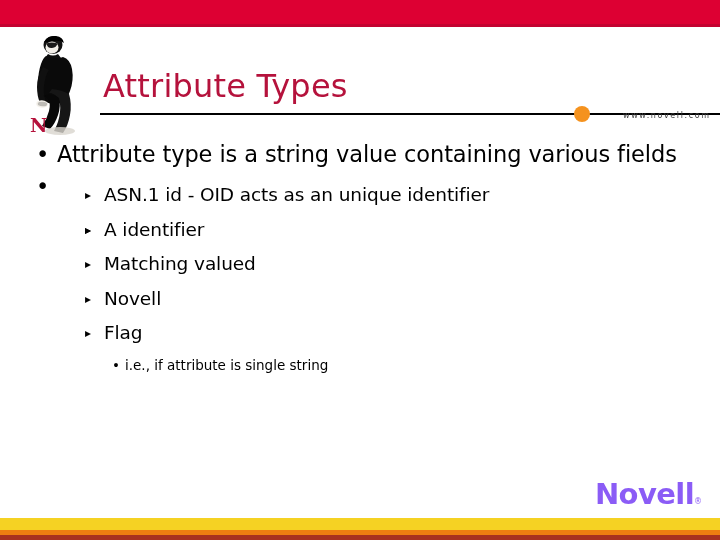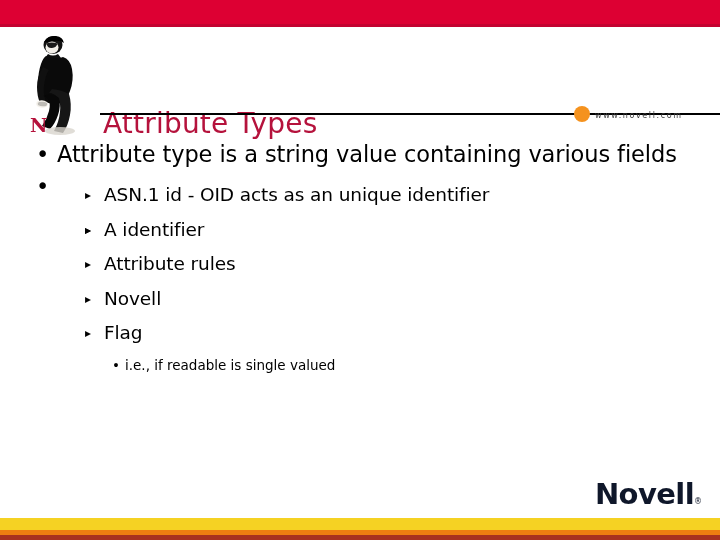--- a/index.html
+++ b/index.html
@@ -70,26 +70,25 @@
     font-weight: bold;
     color: #b5123c;
     line-height: 1;
   }
 
   .slide-title {
     position: absolute;
     left: 103px;
     top: 40px;
     font-family: "DejaVu Sans", sans-serif;
-    font-size: 28px;
+    font-size: 32px;
     font-weight: normal;
     letter-spacing: 0.2px;
     color: #b5123c;
     white-space: nowrap;
-    margin-top: 40px;
   }
 
   .title-rule {
     position: absolute;
     left: 100px;
     top: 86px;
     width: 620px;
     height: 2px;
     background: #000000;
   }
@@ -98,21 +97,21 @@
     position: absolute;
     left: 574px;
     top: 79px;
     width: 16px;
     height: 16px;
     border-radius: 50%;
     background: #f5921e;
   }
   .url-text {
     position: absolute;
-    left: 595px;
+    left: 623px;
     top: 84px;
     font-family: "DejaVu Sans", sans-serif;
     font-size: 8px;
     letter-spacing: 1.6px;
     color: #3a3a3a;
     white-space: nowrap;
   }
 
   
   .body {
@@ -181,21 +180,21 @@
 
   
   .novell-wordmark {
     position: absolute;
     right: 18px;
     bottom: 31px;
     font-family: "DejaVu Sans", sans-serif;
     font-size: 29px;
     font-weight: bold;
     letter-spacing: -0.6px;
-    color: #0f172a;
+    color: #8b5cf6;
     line-height: 1;
     white-space: nowrap;
   }
   .novell-wordmark .reg {
     font-size: 8px;
     font-weight: normal;
     vertical-align: baseline;
     letter-spacing: 0;
   }
 
@@ -287,36 +286,36 @@
     </div>
     <div class="lvl2">
       <span class="mk">▸</span>
     </div>
     <div class="lvl2">
       <span class="mk">▸</span>
       <span>A identifier</span>
     </div>
     <div class="lvl2">
       <span class="mk">▸</span>
-      <span>Attribute rules</span>
+      <span>Matching valued</span>
     </div>
     <div class="lvl2">
       <span class="mk">▸</span>
       <span>Novell</span>
     </div>
     <div class="lvl2">
       <span class="mk">▸</span>
       <span>Flag</span>
     </div>
 
     <div class="spacer-1"></div>
 
     <div class="lvl3">
       <span class="mk">•</span>
-      <span>i.e., if readable is single valued</span>
+      <span>i.e., if attribute is single string</span>
     </div>
 
   </div>
 
   <div class="novell-wordmark"><span>Novell</span><span class="reg">®</span></div>
 
   <div class="band-yellow"></div>
   <div class="band-orange"></div>
   <div class="band-darkred"></div>
 

